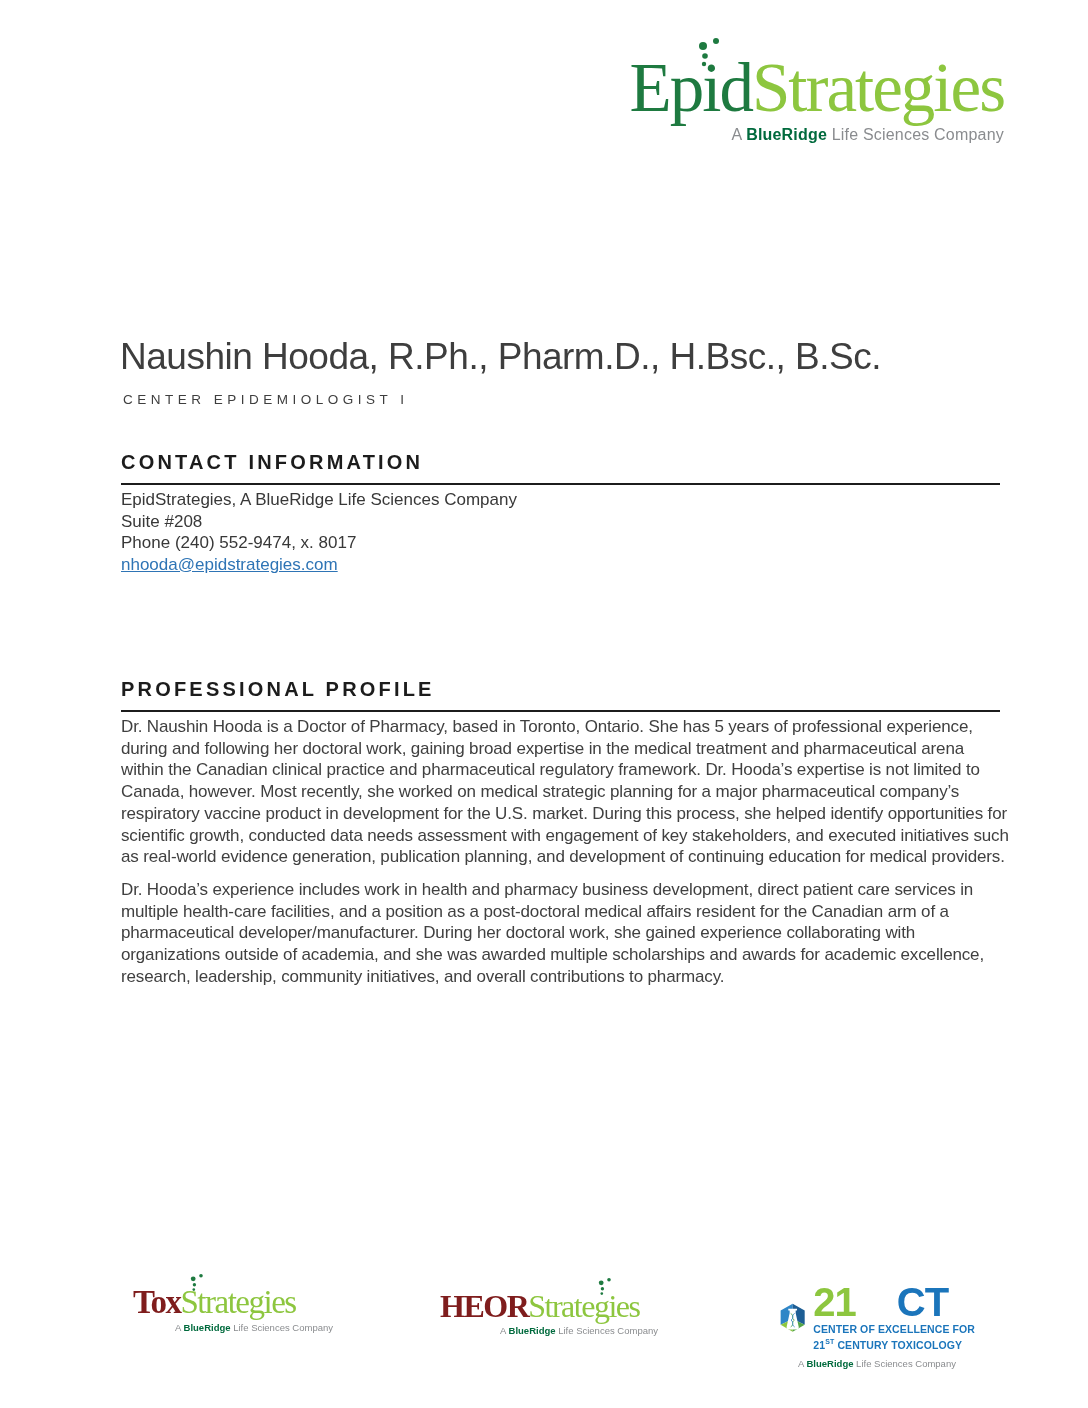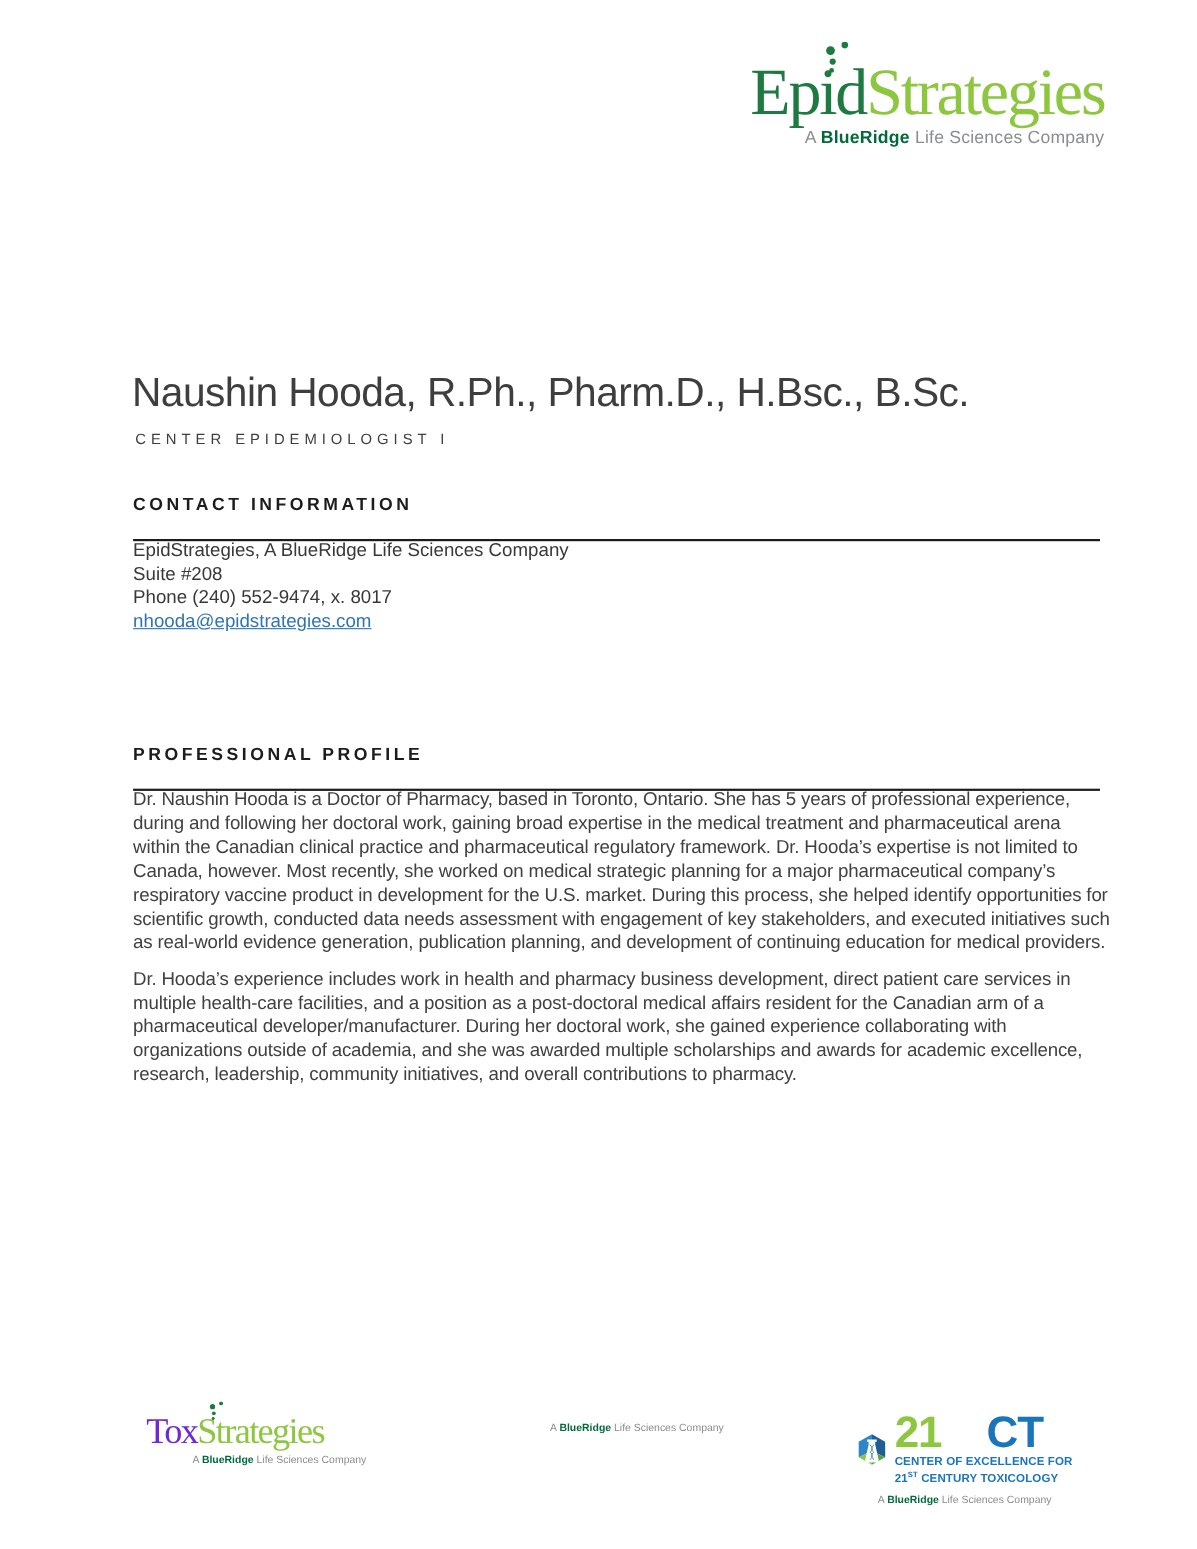--- a/index.html
+++ b/index.html
@@ -6,21 +6,21 @@
   html,body { background:#ffffff; }
   body {
     width:1088px; height:1408px; position:relative; overflow:hidden;
     font-family:"Liberation Sans", sans-serif; color:#383838;
   }
 
   
   .logo-main { position:absolute; top:54px; right:84px; text-align:right; }
   .logo-main .wordmark {
     position:relative; display:inline-block; line-height:1;
-    font-family:"Liberation Serif", serif; font-size:60px; letter-spacing:-2px;
+    font-family:"Liberation Serif", serif; font-size:69px; letter-spacing:-2px;
   }
   .logo-main .epid   { color:#1e7a40; }
   .logo-main .strat  { color:#8dc63f; }
   .bubble-dots { position:absolute; }
   .logo-main .bubble-dots { left:66px; top:-16px; }
   .logo-tagline { margin-top:3px; font-size:16px; color:#8a8c8f; letter-spacing:0.2px; }
   .logo-tagline .brand { color:#006a3d; font-weight:700; }
 
   
   .name {
@@ -28,22 +28,22 @@
     font-size:37px; color:#3e3e3e; letter-spacing:-0.5px; white-space:nowrap;
   }
   .role {
     position:absolute; left:123px; top:392px;
     font-size:13.5px; color:#3e3e3e; letter-spacing:4.5px; white-space:nowrap;
   }
 
   
   .section-heading {
     position:absolute; left:121px; width:879px;
-    font-size:16px; font-weight:700; color:#1c1c1c; letter-spacing:3.2px;
-    border-bottom:2px solid #1c1c1c; padding-bottom:21px;
+    font-size:20px; font-weight:700; color:#1c1c1c; letter-spacing:3.2px;
+    border-bottom:2px solid #1c1c1c; padding-bottom:9px;
   }
   #contact-heading { top:451px; }
   #profile-heading { top:678px; }
 
   
   .contact-lines {
     position:absolute; left:121px; top:489px;
     font-size:17px; line-height:21.6px; color:#383838;
   }
   .email-link { color:#2e74b5; text-decoration:underline; cursor:pointer; }
@@ -54,21 +54,21 @@
     font-size:17px; line-height:21.7px; letter-spacing:-0.15px; color:#404040;
   }
   .profile-body p + p { margin-top:11px; }
 
   
   .footer-logo { position:absolute; }
   .footer-wordmark {
     position:relative; display:inline-block; line-height:1;
     font-family:"Liberation Serif", serif; letter-spacing:-1.5px;
   }
-  .fw-dark  { color:#6d28d9; }
+  .fw-dark  { color:#7f1d1d;font-weight:bold; }
   .fw-light { color:#8dc63f; }
   .footer-tagline { margin-top:3px; font-size:9.5px; color:#8a8c8f; text-align:right; }
   .footer-tagline .brand { color:#006a3d; font-weight:700; }
 
   .tox  { left:133px; top:1286px; width:200px; }
   .tox  .footer-wordmark { font-size:33px; }
   .tox  .bubble-dots { left:56px; top:-12px; }
 
   .heor { left:440px; top:1290px; width:218px; }
   .heor .footer-wordmark { font-size:32px; }
@@ -129,20 +129,29 @@
       <circle cx="20" cy="3" r="3.0" fill="#1e7a40"></circle>
     </svg>
   </span>
   <div class="footer-tagline">
     <span>A</span>
     <span class="brand">BlueRidge</span><span> Life Sciences Company</span>
   </div>
 </div>
 
 <div class="footer-logo heor">
+  <span class="footer-wordmark">
+    <span class="fw-dark">HEOR</span><span class="fw-light">Strategies</span>
+    <svg class="bubble-dots" width="18" height="18" viewBox="0 0 30 30">
+      <circle cx="8" cy="26" r="2.2" fill="#1e7a40"></circle>
+      <circle cx="9" cy="18" r="2.8" fill="#1e7a40"></circle>
+      <circle cx="7" cy="8" r="4.0" fill="#1e7a40"></circle>
+      <circle cx="20" cy="3" r="3.0" fill="#1e7a40"></circle>
+    </svg>
+  </span>
   <div class="footer-tagline">
     <span>A</span>
     <span class="brand">BlueRidge</span><span> Life Sciences Company</span>
   </div>
 </div>
 
 <div class="footer-logo ct">
   <div class="ct-row">
     <svg width="70" height="76" viewBox="0 0 100 108">
       <polygon points="50,2 6,27 6,79 50,58" fill="#2f86c7"></polygon>

